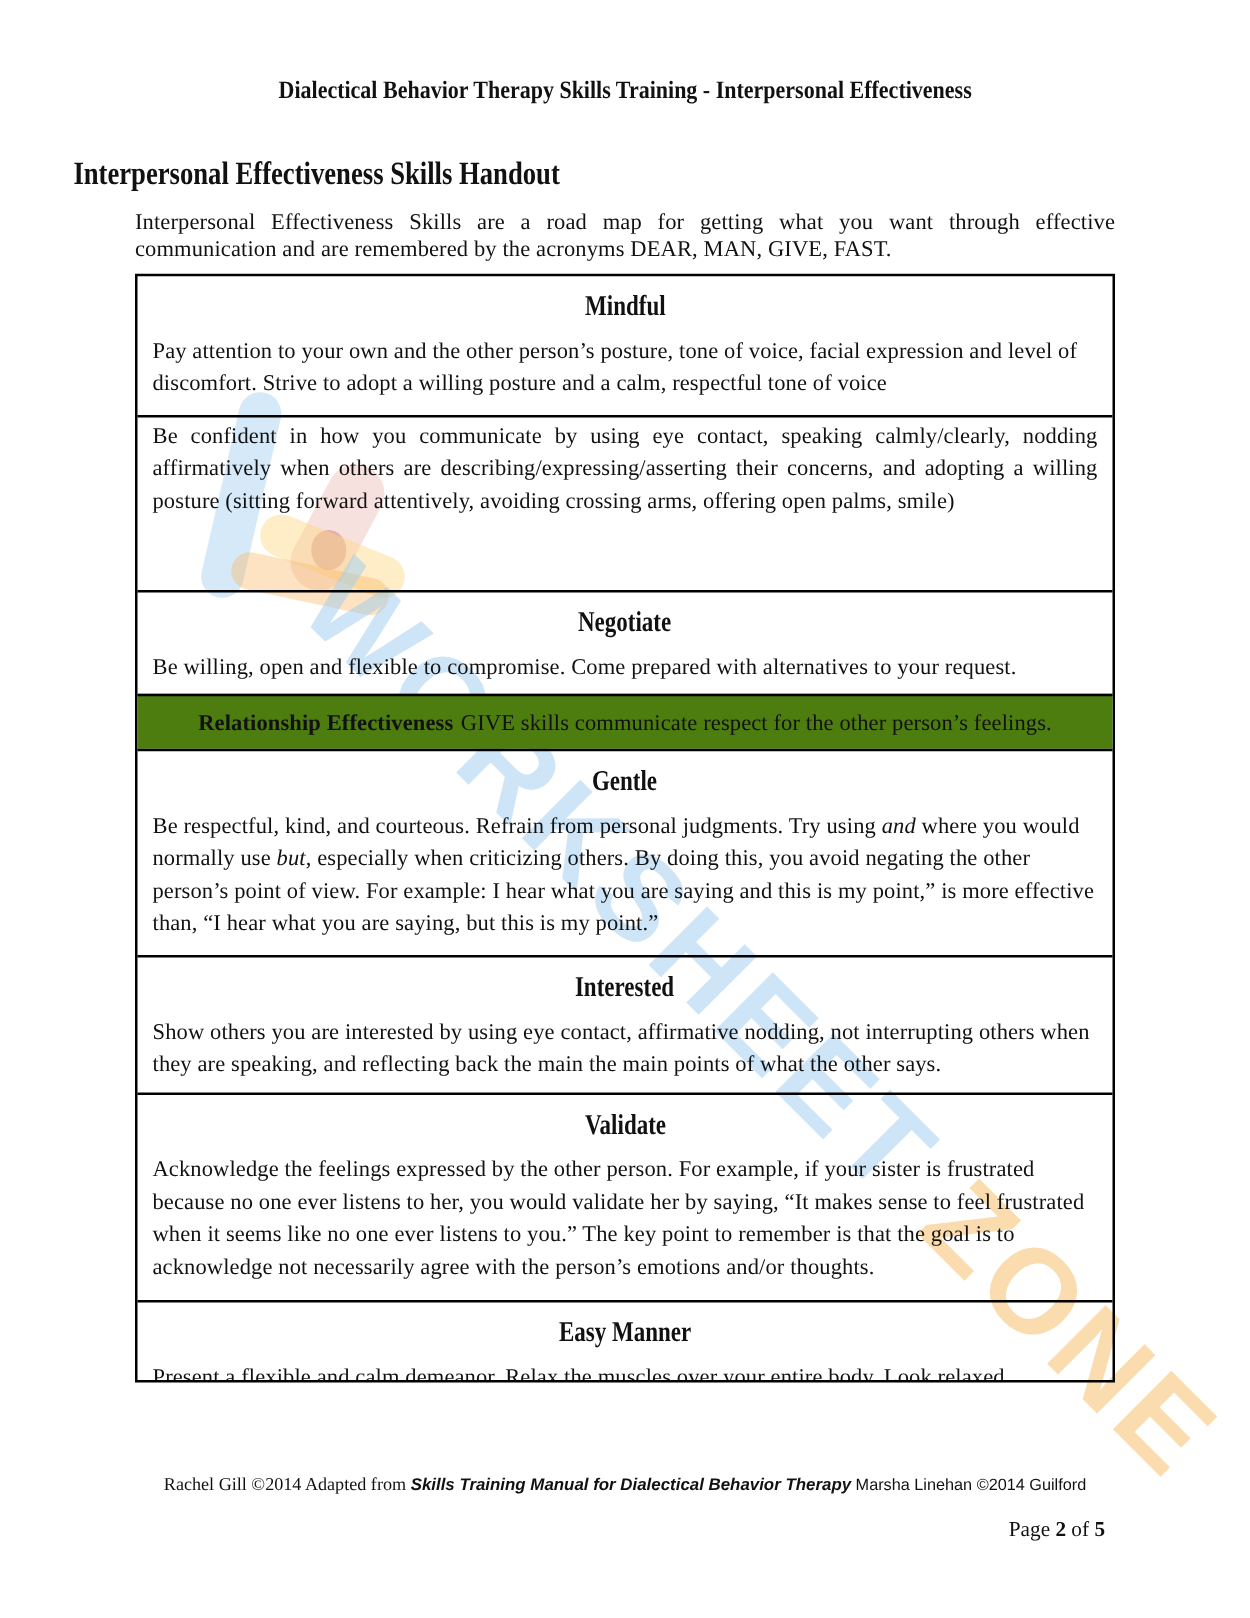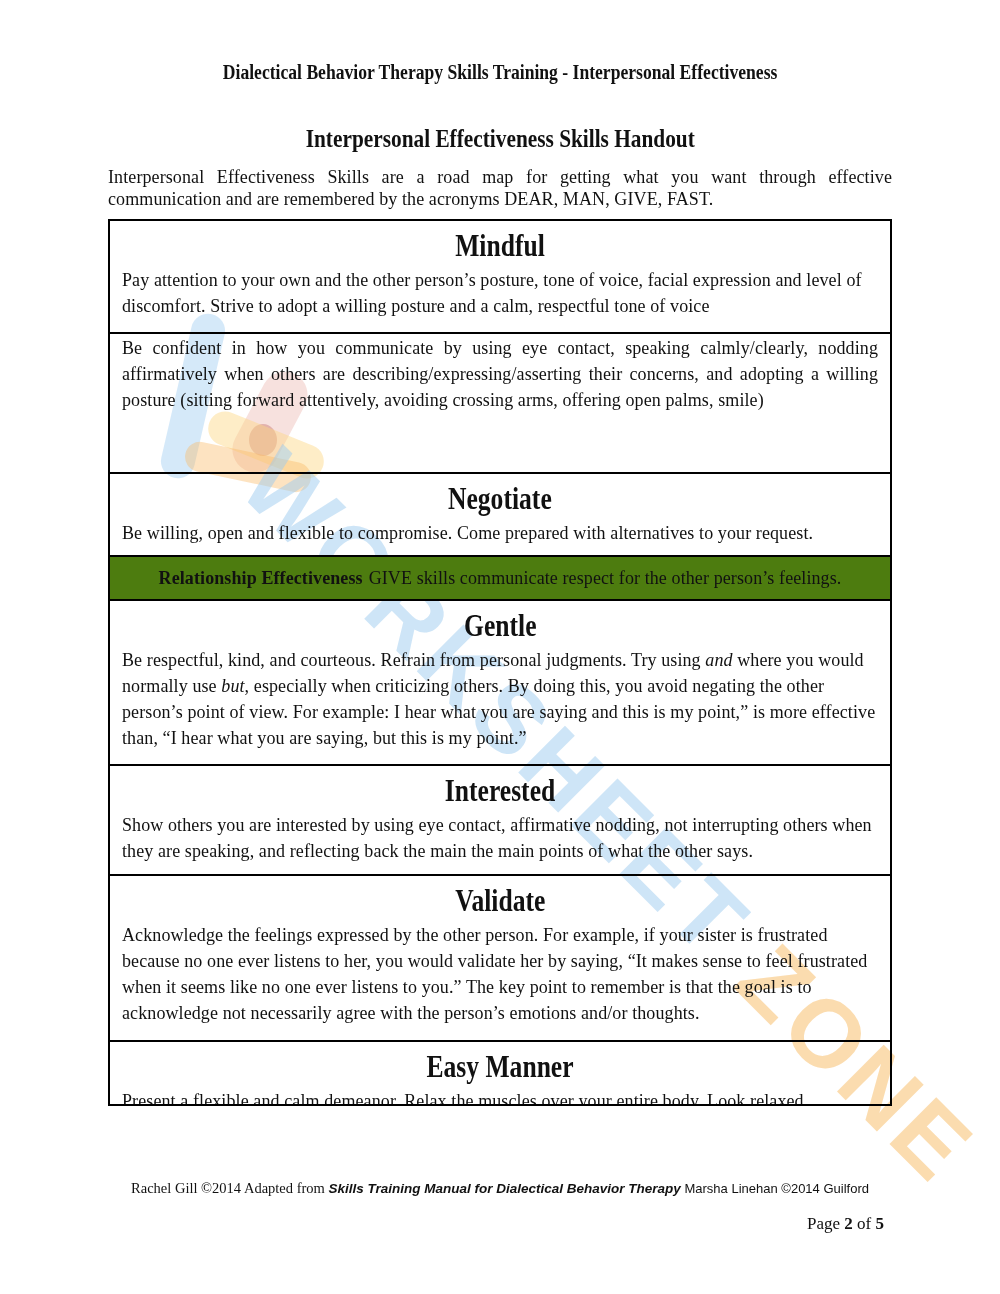--- a/index.html
+++ b/index.html
@@ -31,29 +31,29 @@
     transform:rotate(45deg);transform-origin:left top;
     white-space:nowrap;
   }
   .wm-word-blue{color:rgba(158,203,240,0.50);}
   .wm-word-orange{color:rgba(248,192,110,0.55);}
   
   .content{position:relative;z-index:1;}
   .cond{display:inline-block;white-space:nowrap;}
   .doc-header{padding-top:60px;text-align:center;font-weight:bold;font-size:20px;line-height:24px;}
   .doc-header .cond{transform:scaleX(0.88);}
-  .doc-title{margin-top:40px;text-align:center;font-weight:bold;font-size:26px;line-height:30px;}
+  .doc-title{margin-top:40px;text-align:left;font-weight:bold;font-size:26px;line-height:30px;padding-left:16px;}
   .doc-title .cond{transform:scaleX(0.82);}
   .intro{width:784px;margin:12px auto 0;font-size:18px;line-height:22px;
     text-align:justify;letter-spacing:0.1px;}
   
   .skills-table{width:784px;margin:9px auto 0;border:2px solid #000;box-sizing:border-box;}
   .row{box-sizing:border-box;overflow:hidden;}
   .row + .row{border-top:2px solid #000;}
-  .row-heading{text-align:center;font-weight:bold;font-size:32px;line-height:34px;padding-top:7px;margin-bottom:4px;}
+  .row-heading{text-align:center;font-weight:bold;font-size:23px;line-height:34px;padding-top:7px;margin-bottom:4px;}
   .row-heading .cond{transform:scaleX(0.80);}
   .row-body{padding:1px 12px 0;font-size:18px;line-height:26px;letter-spacing:0.1px;text-align:left;}
   .row-body.justify{text-align:justify;}
   .row-mindful{height:111px;}
   .row-appear-confident{height:140px;}
   .row-negotiate{height:83px;}
   .row-band{height:44px;background:#4d7c0f;display:flex;align-items:center;justify-content:center;
     font-size:18px;letter-spacing:0.1px;}
   .row-band .band-bold{font-weight:bold;margin-right:6px;}
   .row-gentle{height:165px;}

